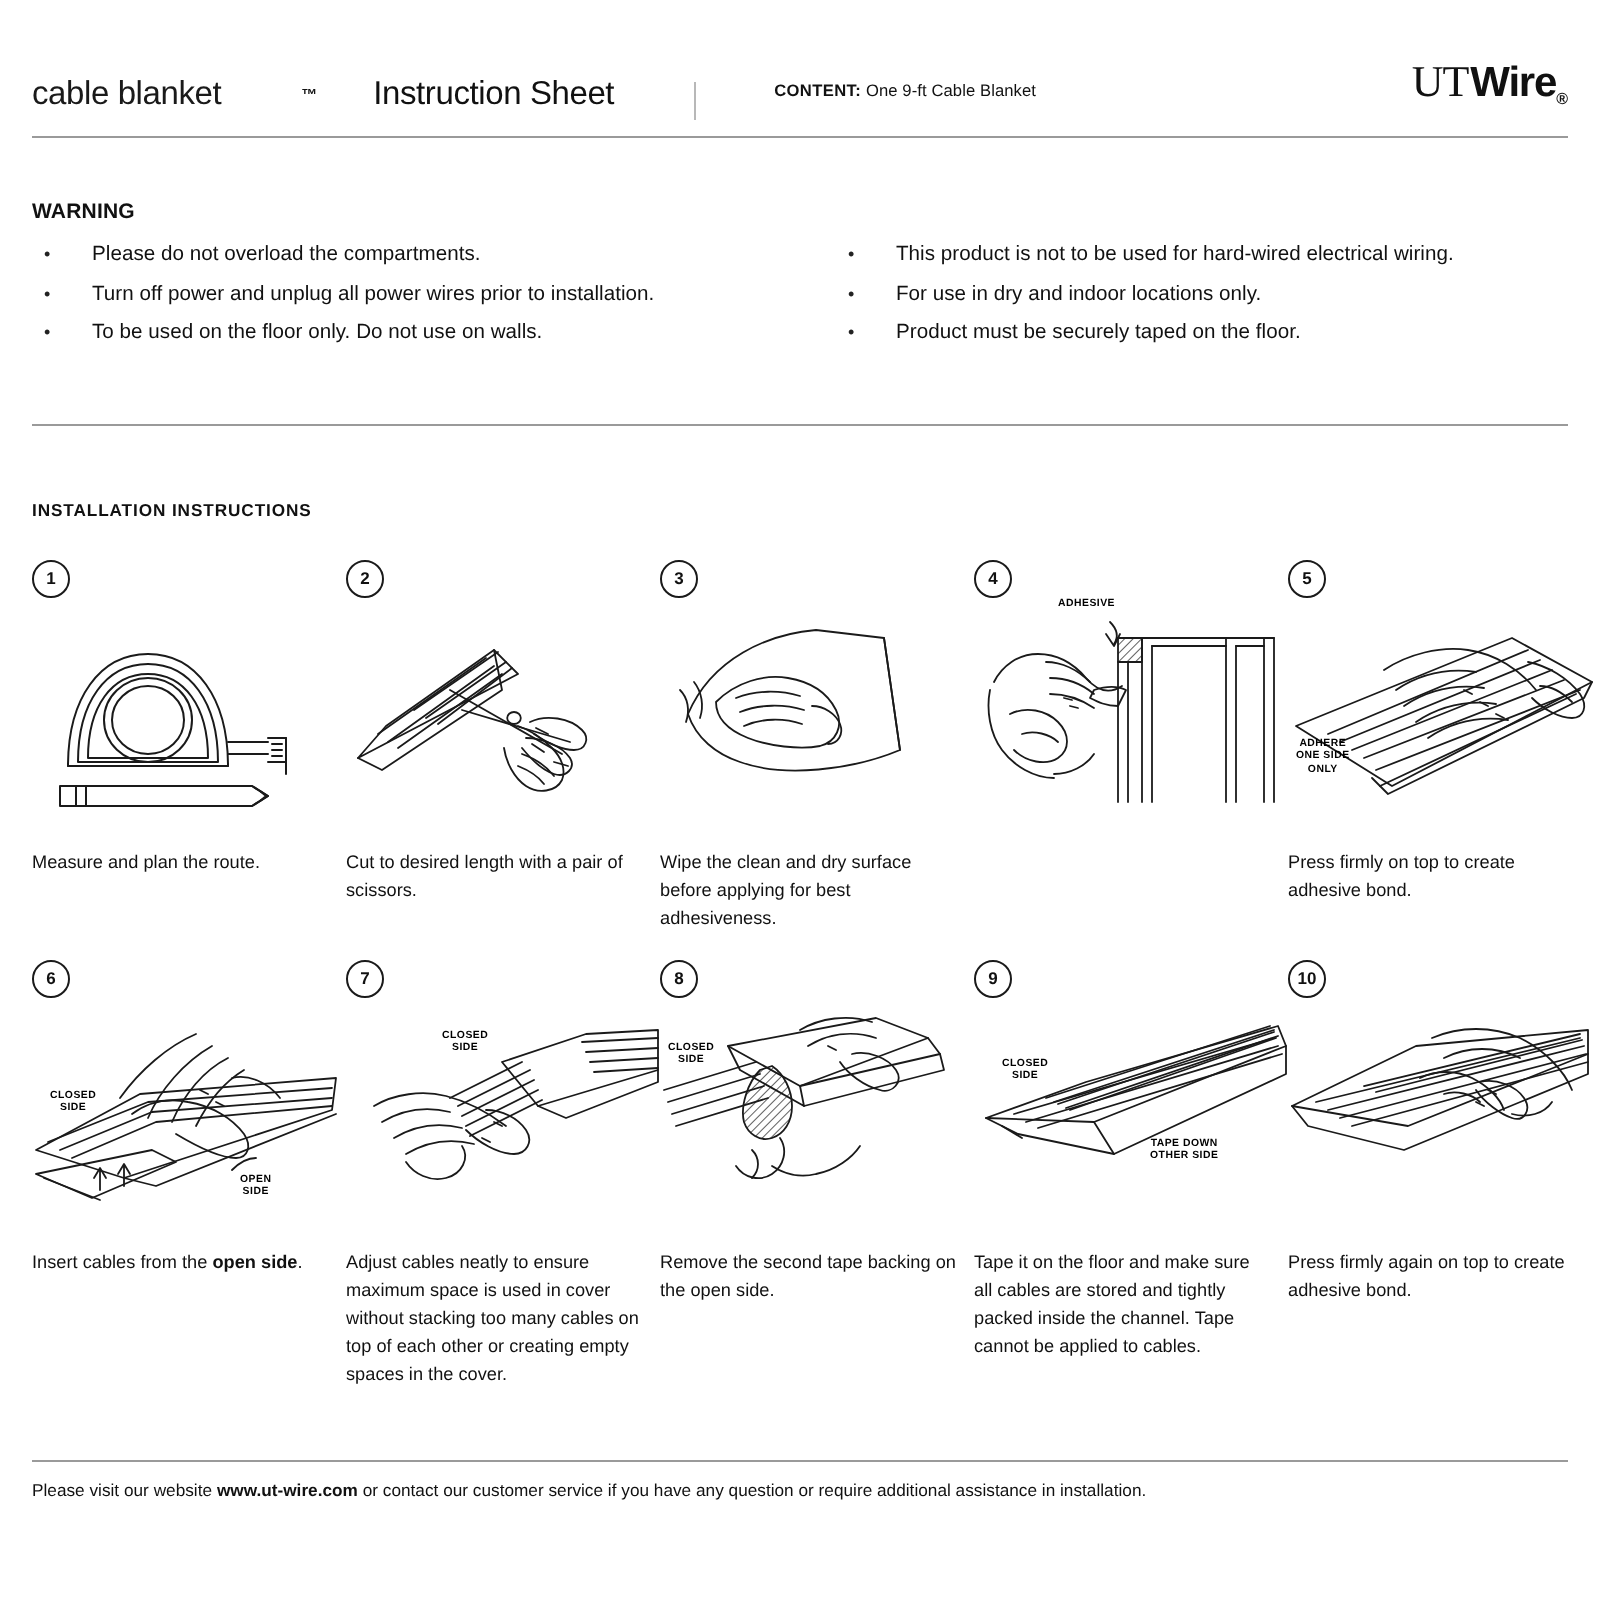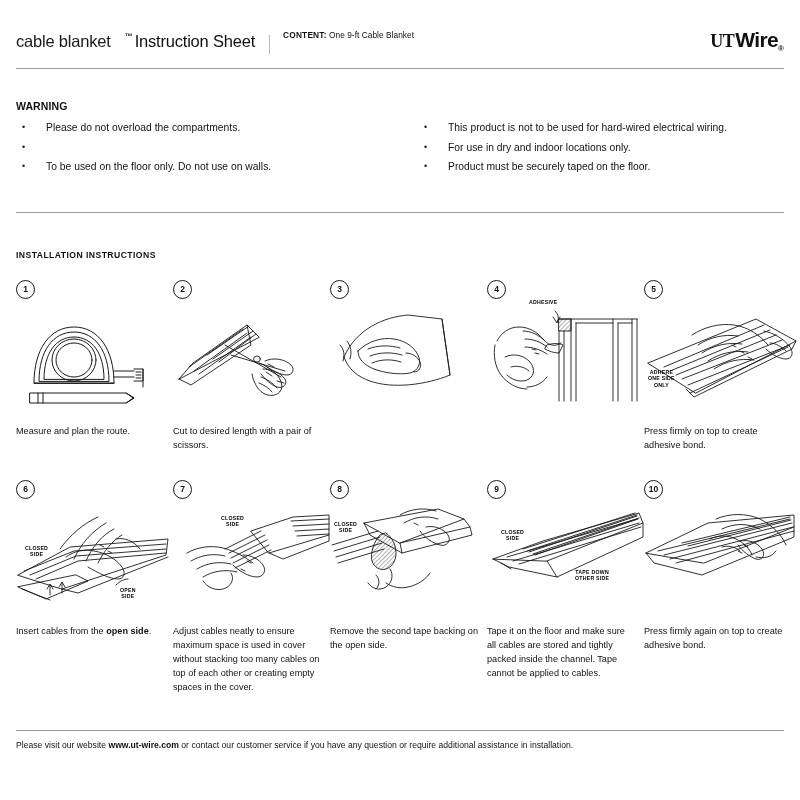--- a/index.html
+++ b/index.html
@@ -26,21 +26,22 @@
   }
 
   
   .header {
     position: absolute;
     left: 16px;
     right: 16px;
     top: 32px;
     height: 30px;
     display: flex;
-    align-items: flex-start;
+    align-items: center;
+    gap: 26px;
   }
   .brand-name {
     font-size: 16.5px;
     font-weight: 400;
     letter-spacing: -0.2px;
     color: #1a1a1a;
     white-space: nowrap;
   }
   .tm-mark {
     font-size: 8px;
@@ -76,22 +77,22 @@
     letter-spacing: 0.2px;
   }
   .logo {
     position: absolute;
     right: 0;
     top: -4px;
     white-space: nowrap;
   }
   .logo-ut {
     font-family: "Liberation Serif", serif;
-    font-weight: 700;
-    font-size: 18px;
+    font-weight: 400;
+    font-size: 22px;
     letter-spacing: -0.5px;
   }
   .logo-wire {
     font-family: "Liberation Sans", sans-serif;
     font-weight: 700;
     font-size: 21px;
     letter-spacing: -0.6px;
     margin-left: 1px;
   }
   .logo-reg {
@@ -242,20 +243,21 @@
 
   <div class="warning-title">WARNING</div>
 
   <div class="warn-col warn-col-left">
     <div class="warn-item">
       <span class="warn-bullet">•</span>
       <span class="warn-text">Please do not overload the compartments.</span>
     </div>
     <div class="warn-item">
       <span class="warn-bullet">•</span>
+      <span class="warn-text">Turn off power and unplug all power wires prior to installation.</span>
     </div>
     <div class="warn-item">
       <span class="warn-bullet">•</span>
       <span class="warn-text">To be used on the floor only. Do not use on walls.</span>
     </div>
   </div>
 
   <div class="warn-col warn-col-right">
     <div class="warn-item">
       <span class="warn-bullet">•</span>
@@ -351,20 +353,23 @@
             <path d="M38 48 C48 44 60 44 70 47"></path>
             <path d="M40 55 C50 51 62 51 72 54"></path>
             <path d="M42 62 C51 58 62 58 71 61"></path>
             <path d="M76 52 C82 52 88 56 90 61 C92 66 89 71 84 71"></path>
           </g>
           <g>
             <path d="M10 44 C14 48 15 54 13 60"></path>
             <path d="M17 40 C21 45 22 52 20 58"></path>
           </g>
         </svg>
+      </div>
+      <div class="step-caption">
+        <span>Wipe the clean and dry surface before applying for best adhesiveness.</span>
       </div>
     </div>
 
     <div class="step">
       <div class="step-badge">4</div>
       <div class="illus">
         <span class="callout" style="left:42px; top:-2px;">ADHESIVE</span>
         <svg width="157" height="105" viewBox="0 0 157 105" fill="none" stroke="#1a1a1a" stroke-width="0.9" stroke-linecap="round" stroke-linejoin="round">
           <defs>
             <pattern id="hatch4" width="3" height="3" patternTransform="rotate(45)" patternUnits="userSpaceOnUse">

